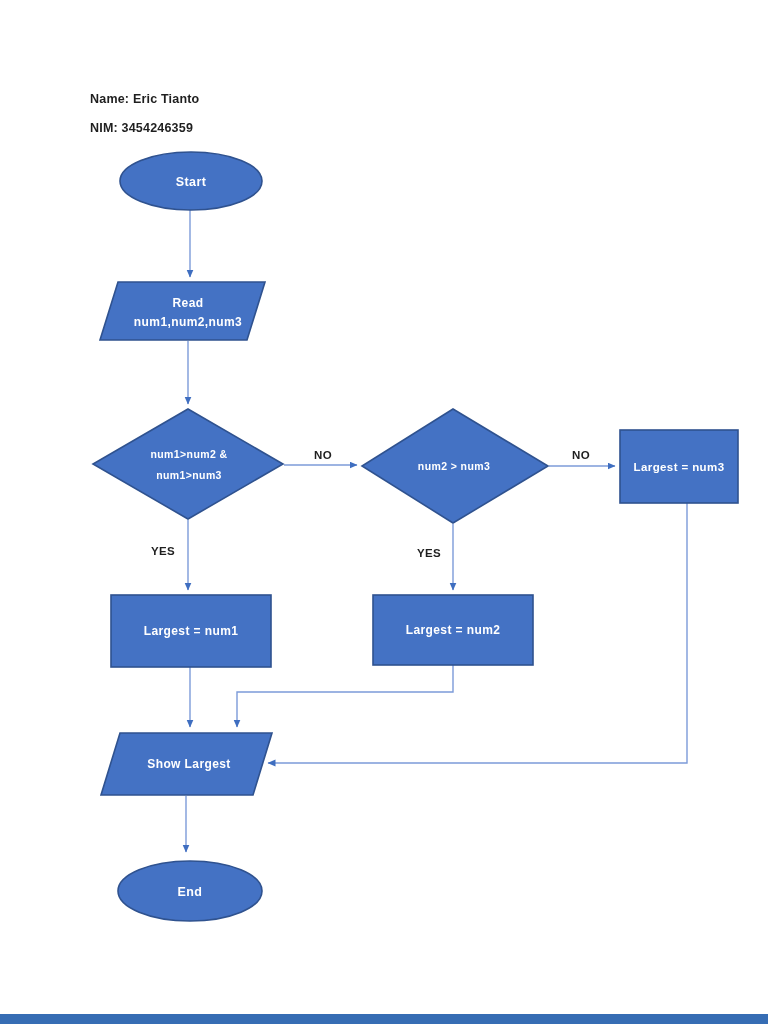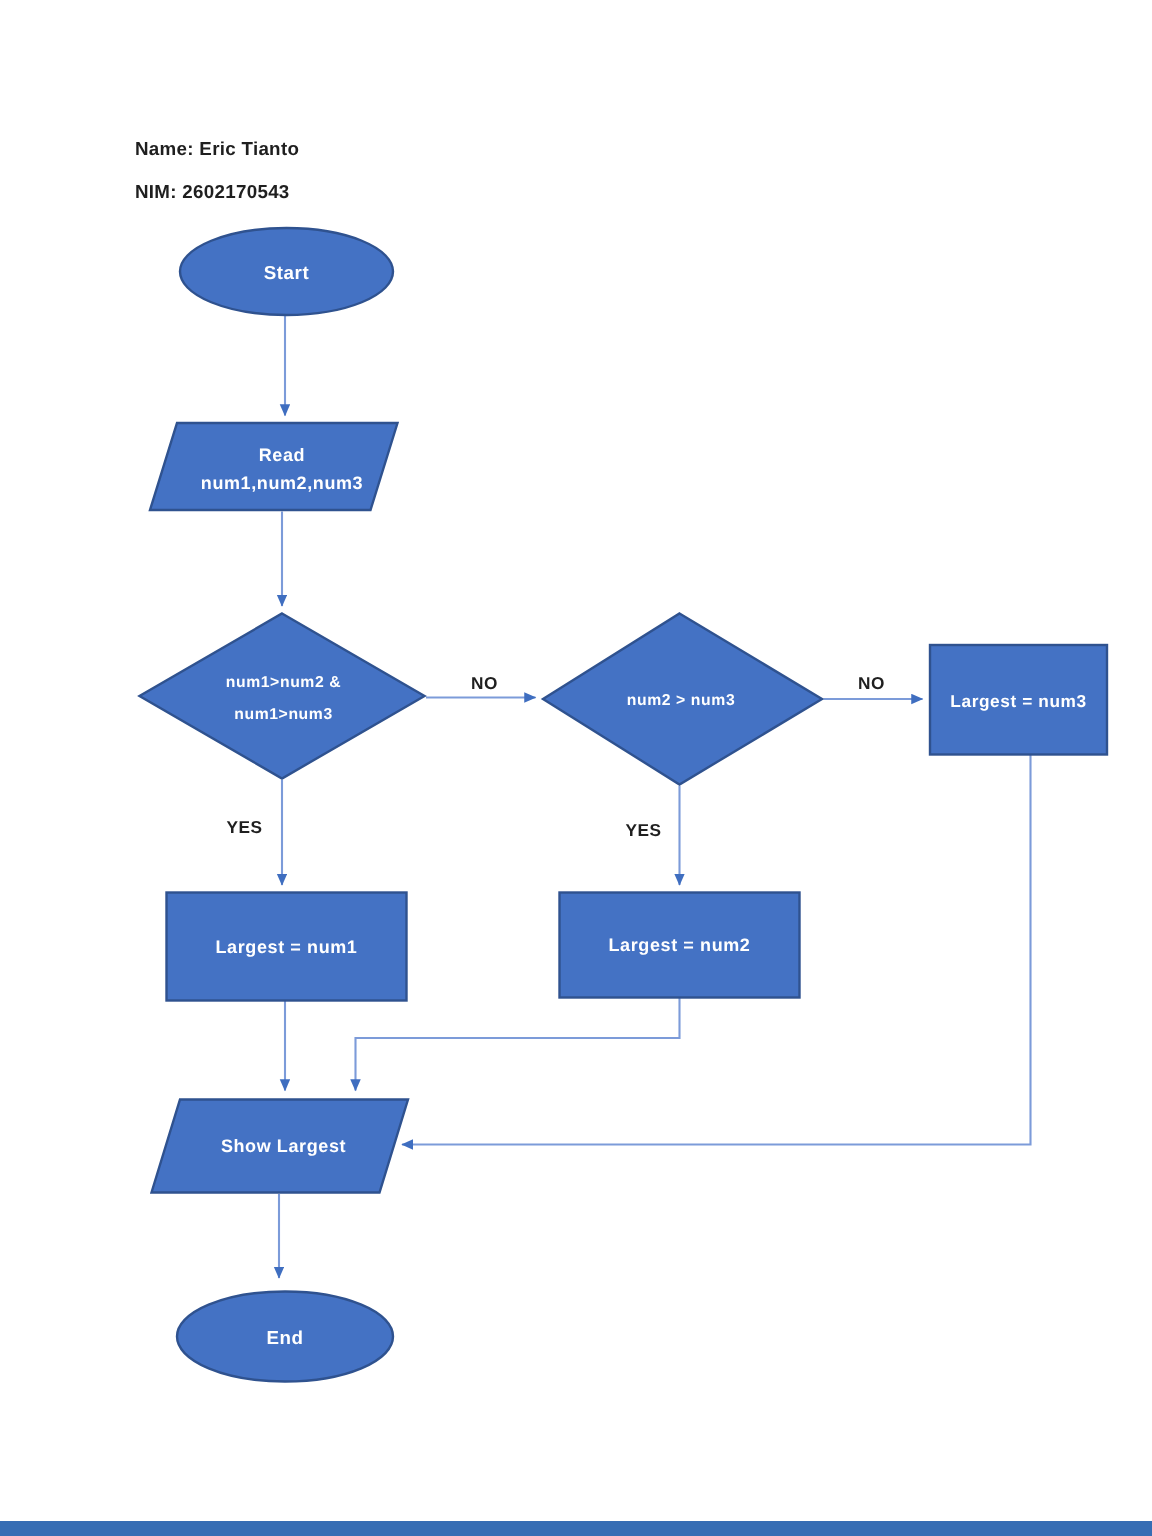--- a/index.html
+++ b/index.html
@@ -67,21 +67,21 @@
     height: 10px;
     background: #366DB4;
   }
 </style>
 </head>
 <body>
 
 <div id="page">
 
   <div id="name-line" class="header-line">Name: Eric Tianto</div>
-  <div id="nim-line" class="header-line">NIM: 2602170543</div>
+  <div id="nim-line" class="header-line">NIM: 3454246359</div>
 
   <svg width="768" height="1024" viewBox="0 0 768 1024">
     <defs>
       <marker id="arrow" markerWidth="9" markerHeight="8" refX="7.5" refY="3.5" orient="auto" markerUnits="userSpaceOnUse">
         <polygon points="0 0, 8 3.5, 0 7" fill="#3F6EC0"></polygon>
       </marker>
     </defs>
 
     <g>
       <line class="connector" x1="190" y1="210" x2="190" y2="277" marker-end="url(#arrow)"></line>

